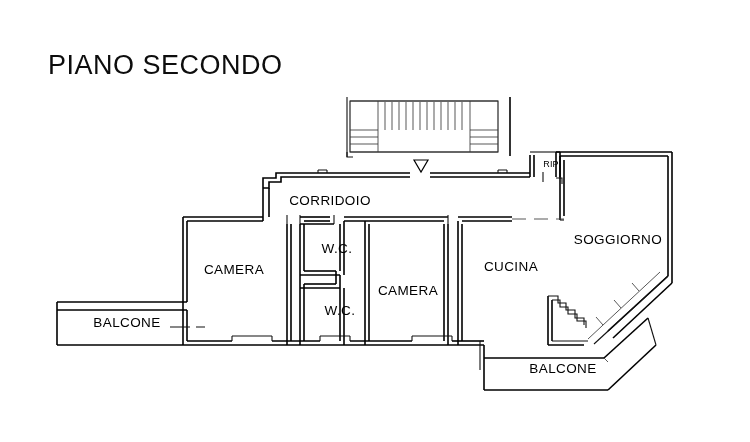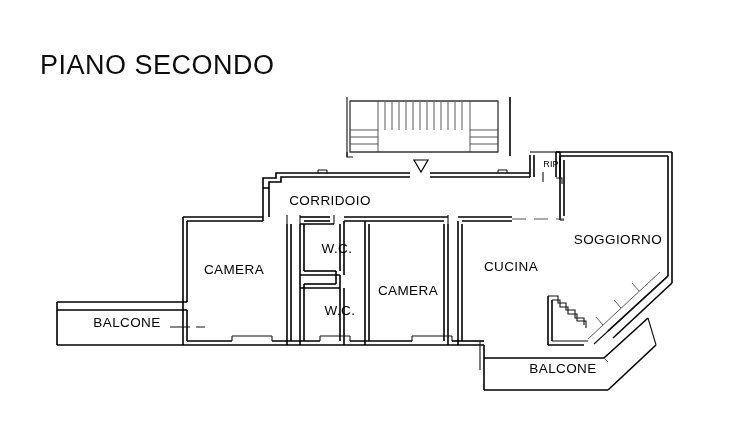--- a/index.html
+++ b/index.html
@@ -58,21 +58,21 @@
     letter-spacing: 0.4px;
   }
   .room-label-sm {
     font-family: "Liberation Sans", sans-serif;
     font-size: 9px;
     fill: #000000;
     letter-spacing: 0.2px;
   }
   .plan-title {
     position: absolute;
-    left: 40px;
+    left: 48px;
     top: 50px;
     font-family: "Liberation Sans", sans-serif;
     font-size: 27px;
     letter-spacing: 0.5px;
     color: #0d0d0d;
     white-space: nowrap;
     user-select: none;
   }
 </style>
 </head>

